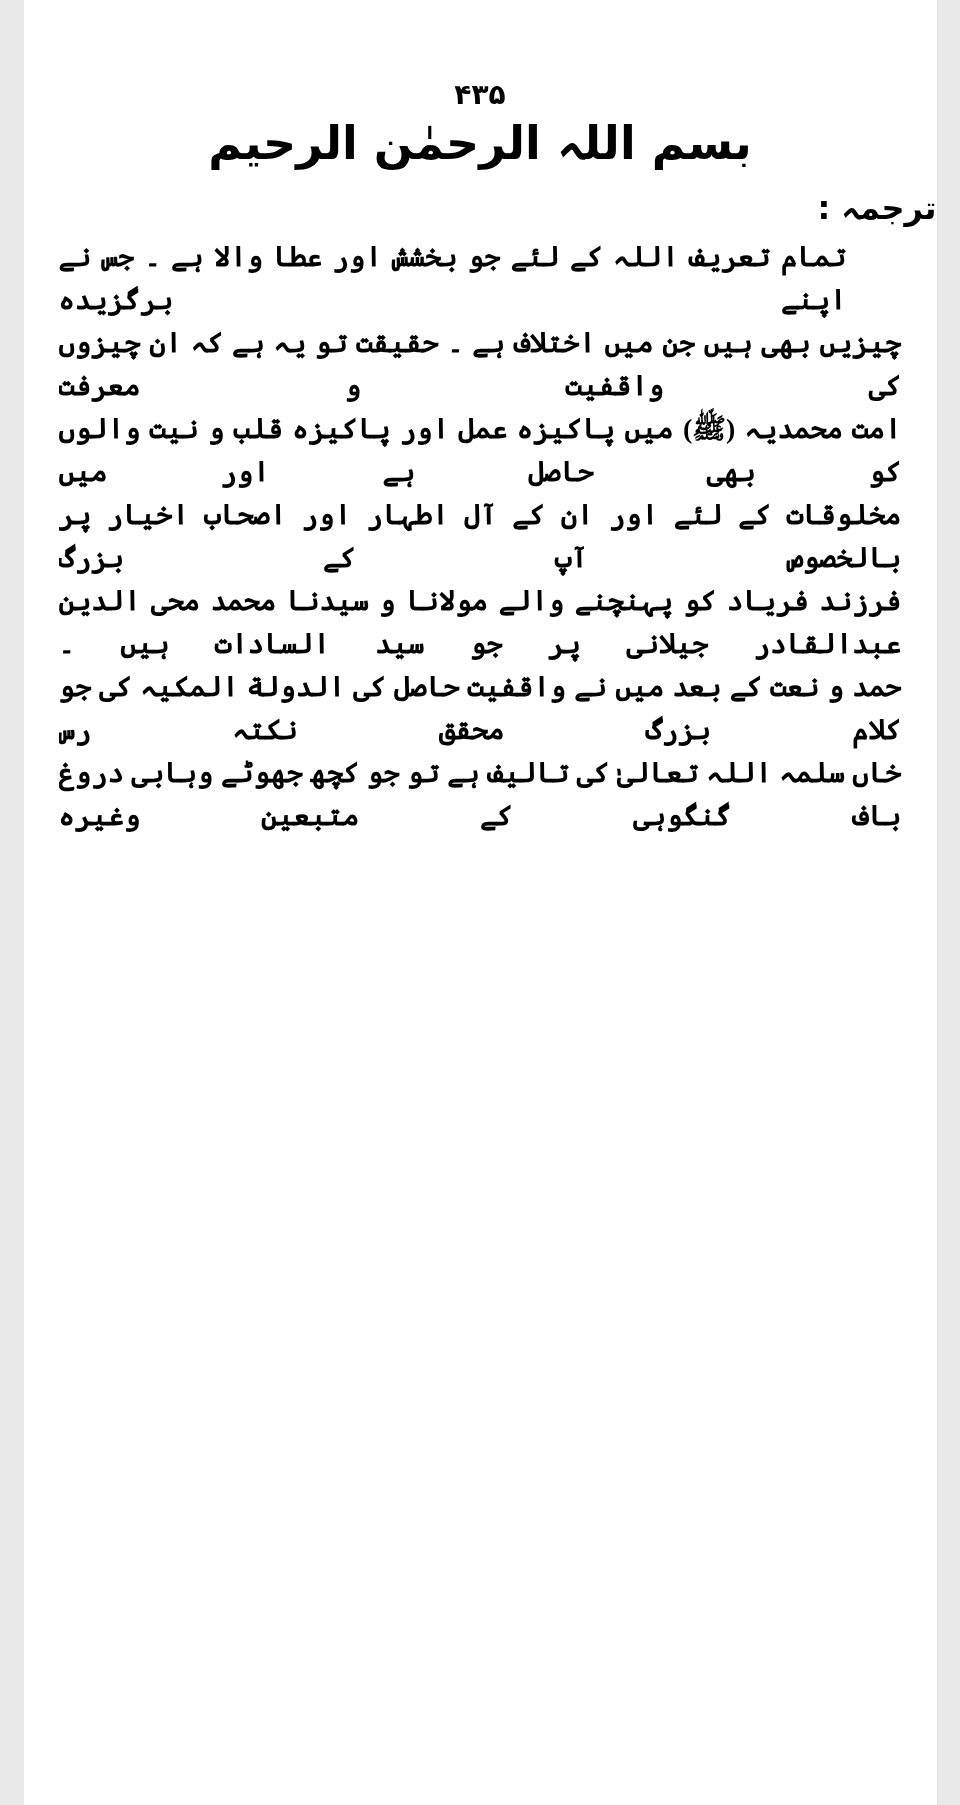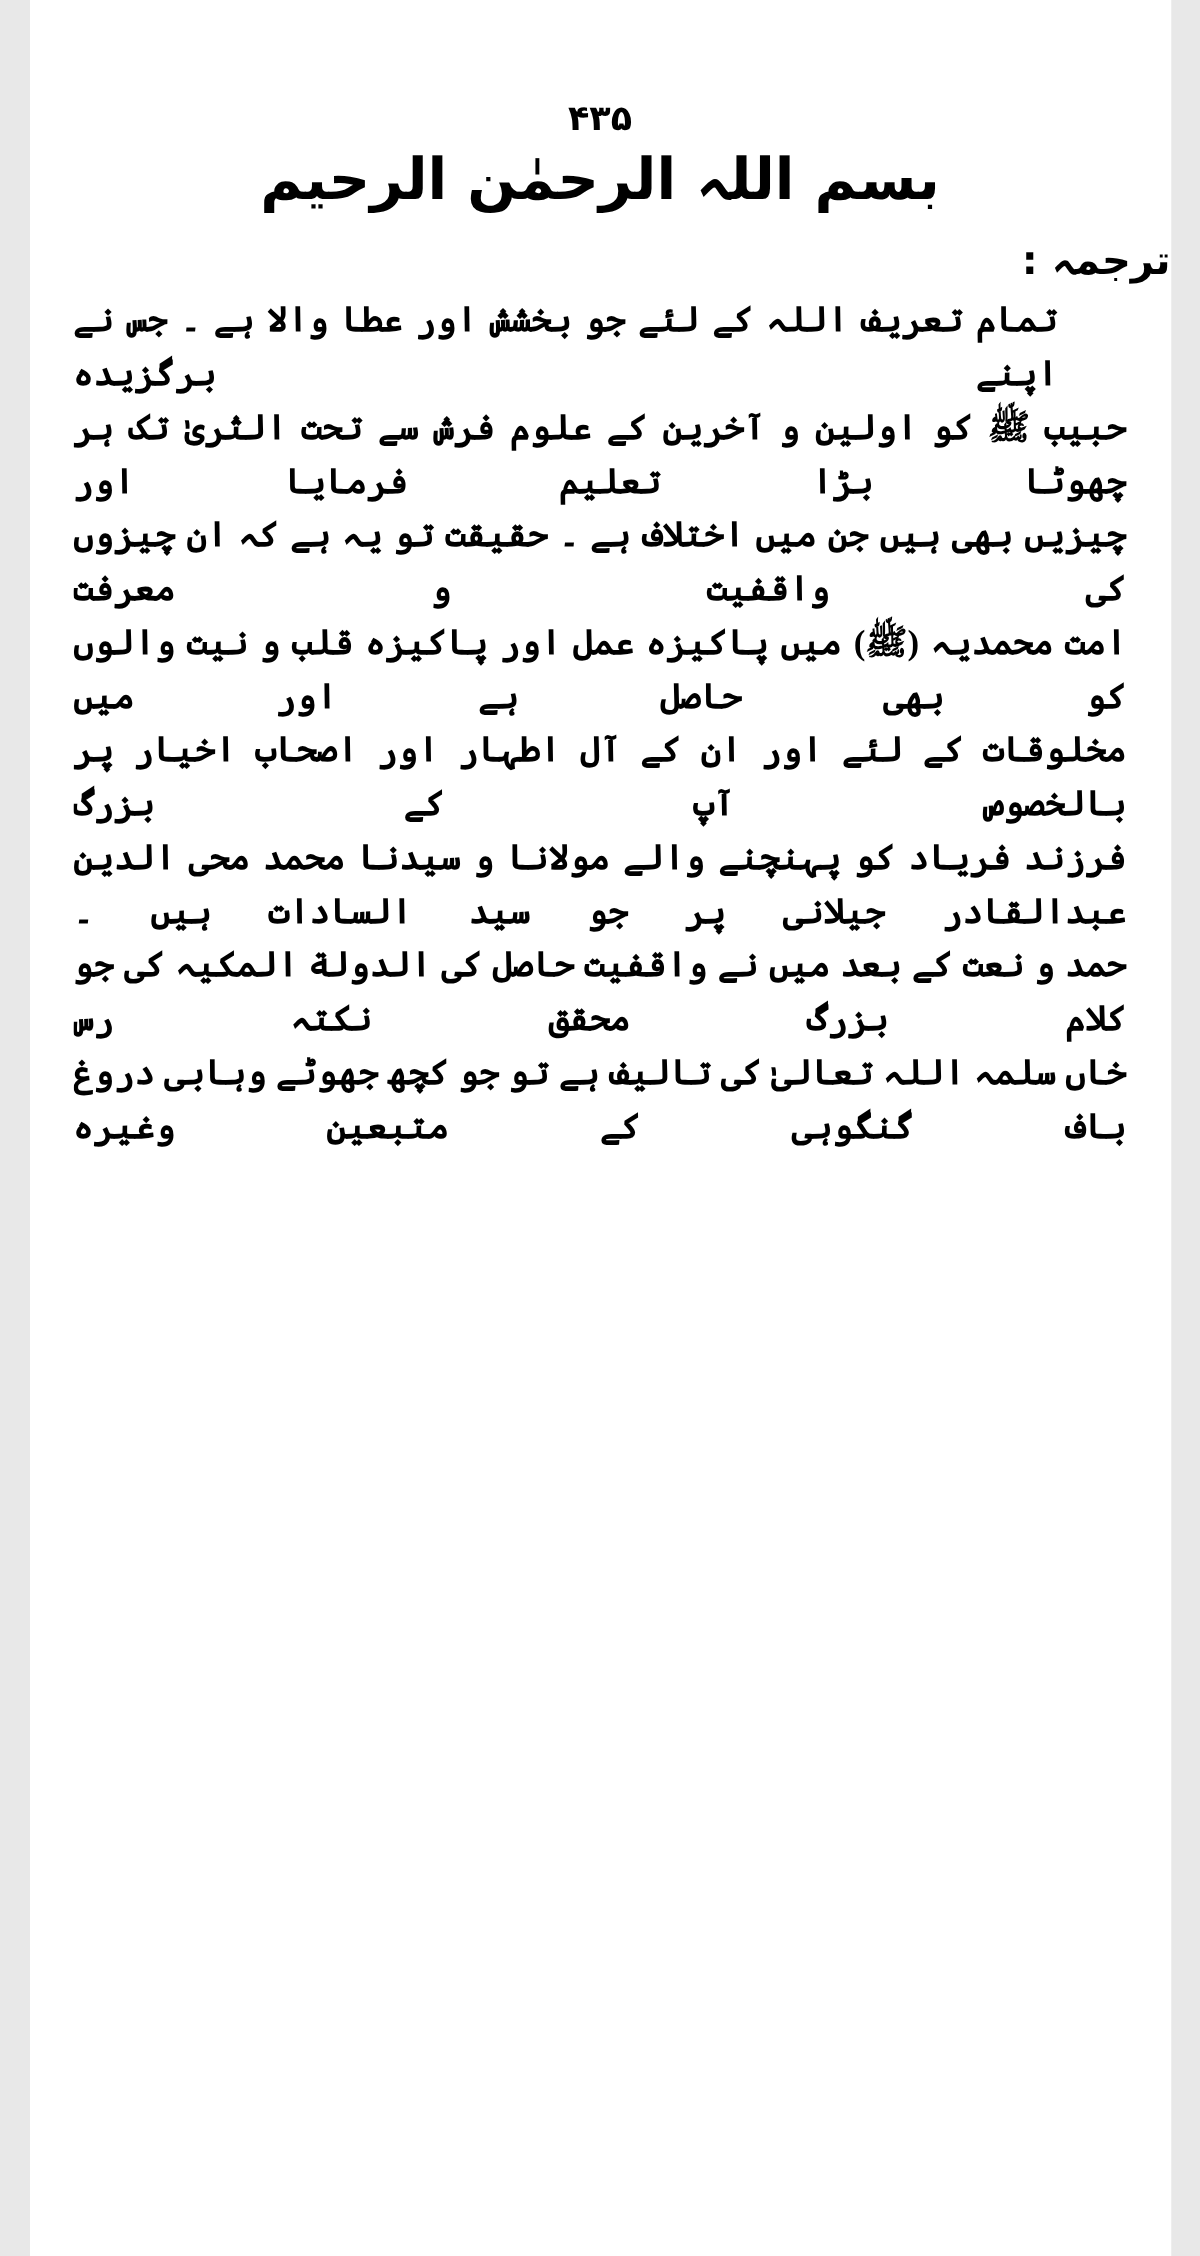--- a/index.html
+++ b/index.html
@@ -65,21 +65,20 @@
 <div class="page">
 
   <div class="page-number">۴۳۵</div>
 
   <div class="bismillah">بسم اللہ الرحمٰن الرحیم</div>
 
   <div class="section-heading">ترجمہ :</div>
 
   <div class="body-text">
       <div class="text-line justified first-line">تمام تعریف اللہ کے لئے جو بخشش اور عطا والا ہے ۔ جس نے اپنے برگزیدہ</div>
-      <div class="text-line justified">حبیب ﷺ کو اولین و آخرین کے علوم فرش سے تحت الثریٰ تک ہر چھوٹا بڑا تعلیم فرمایا اور</div>
       <div class="text-line justified">چیزیں بھی ہیں جن میں اختلاف ہے ۔ حقیقت تو یہ ہے کہ ان چیزوں کی واقفیت و معرفت</div>
       <div class="text-line justified">امت محمدیہ (ﷺ) میں پاکیزہ عمل اور پاکیزہ قلب و نیت والوں کو بھی حاصل ہے اور میں</div>
       <div class="text-line justified">مخلوقات کے لئے اور ان کے آل اطہار اور اصحاب اخیار پر بالخصوص آپ کے بزرگ</div>
       <div class="text-line justified">فرزند فریاد کو پہنچنے والے مولانا و سیدنا محمد محی الدین عبدالقادر جیلانی پر جو سید السادات ہیں ۔</div>
       <div class="text-line justified">حمد و نعت کے بعد میں نے واقفیت حاصل کی الدولة المکیہ کی جو کلام بزرگ محقق نکتہ رس</div>
       <div class="text-line justified">خاں سلمہ اللہ تعالیٰ کی تالیف ہے تو جو کچھ جھوٹے وہابی دروغ باف گنگوہی کے متبعین وغیرہ</div>
     </div>
 
 </div>
 

